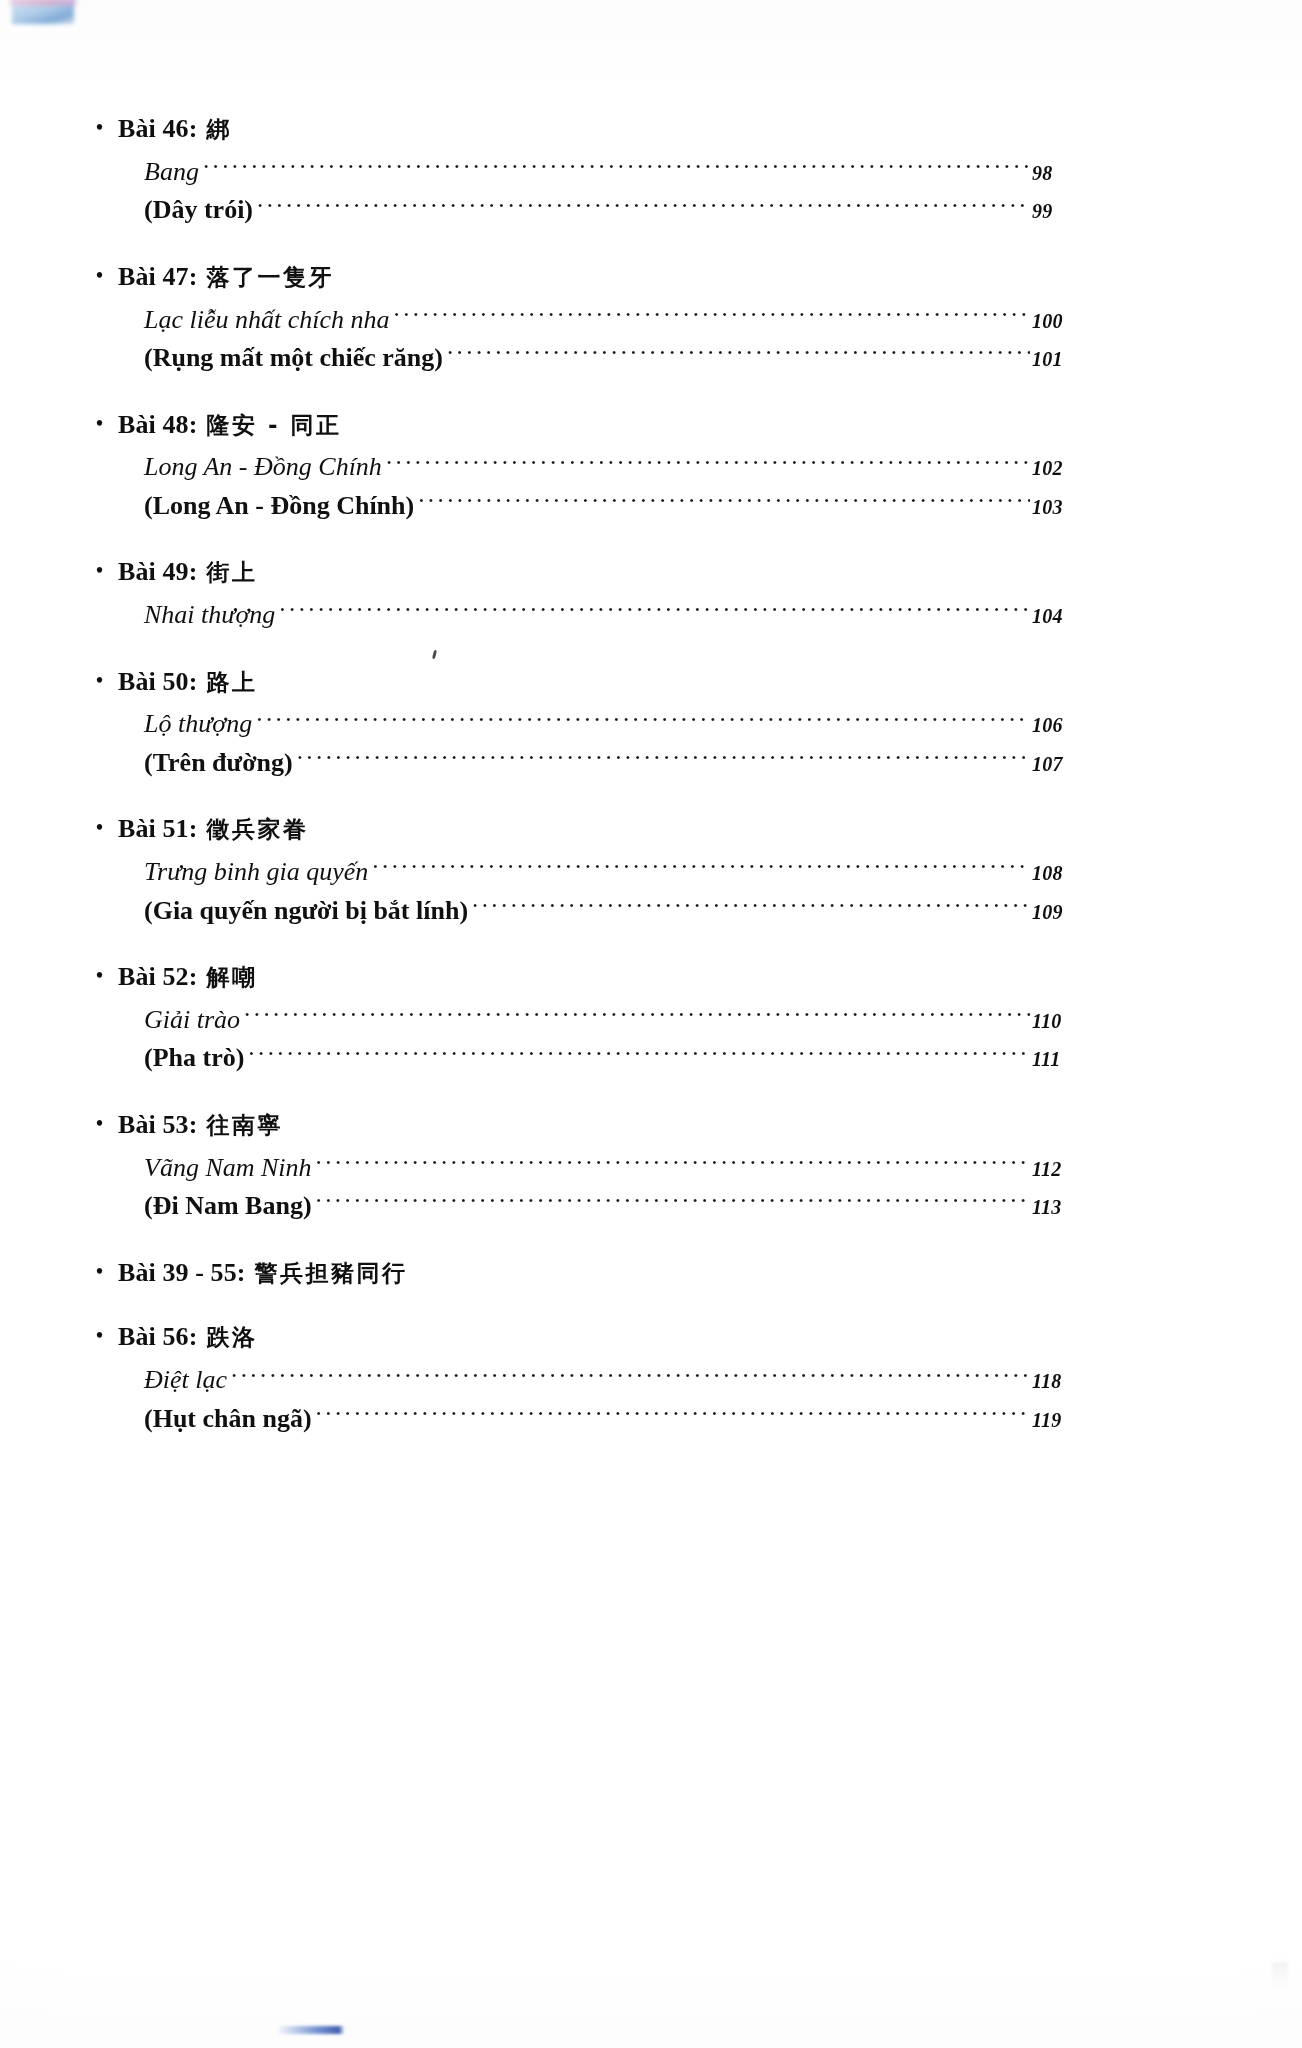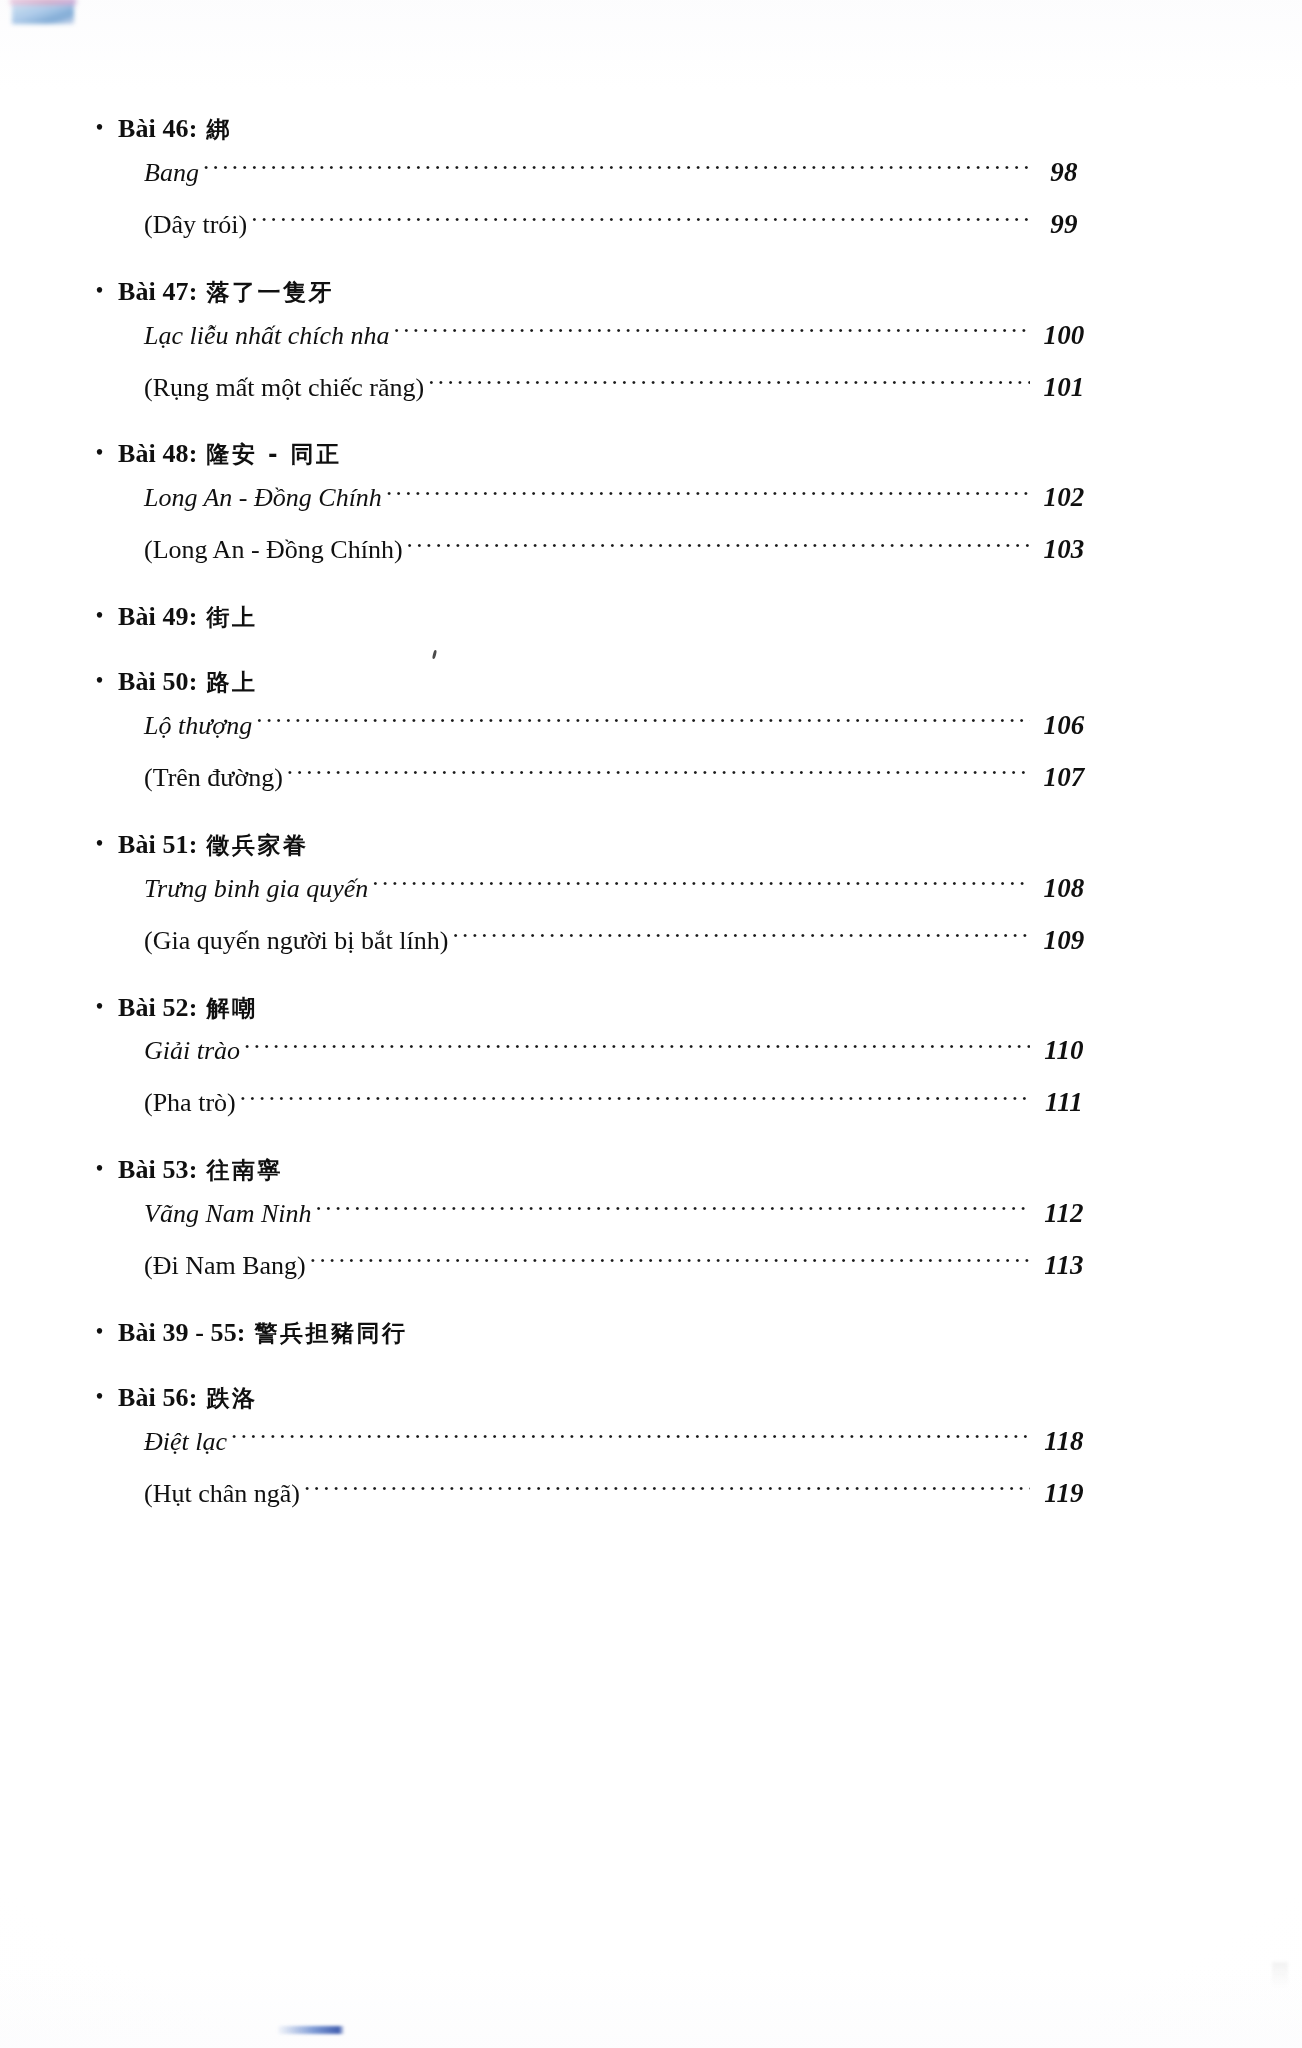--- a/index.html
+++ b/index.html
@@ -133,22 +133,21 @@
   .sub-title {
     white-space: nowrap;
     flex: 0 0 auto;
   }
   .sub-title.romanized {
     font-style: italic;
     font-weight: 400;
   }
   .sub-title.gloss {
     font-style: normal;
-    font-weight: 400;
-    margin-top: 13px;
+    font-weight: 700;
   }
   .leader {
     flex: 1 1 auto;
     min-width: 10px;
     overflow: hidden;
     position: relative;
     height: 1em;
     margin: 0 2px 0 4px;
   }
   .leader::after {
@@ -157,24 +156,24 @@
     left: 0;
     bottom: 0.07em;
     white-space: nowrap;
     letter-spacing: 3.4px;
     font-size: 25px;
     color: #1a1a1a;
   }
   .page-num {
     flex: 0 0 auto;
     min-width: 64px;
-    text-align: center;
+    text-align: left;
     font-style: italic;
     font-weight: 700;
-    font-size: 27px;
+    font-size: 20px;
     letter-spacing: 0.2px;
   }
 </style>
 </head>
 <body>
 
 <div id="page">
   <div class="paper-tint"></div>
   <div class="artifact-topleft"></div>
   <div class="artifact-bottom"></div>
@@ -232,20 +231,25 @@
           <span class="leader"></span>
           <span class="page-num">103</span>
         </div>
       </div>
       <div class="entry">
         <div class="entry-head">
           <span class="bullet">•</span>
           <span class="head-label">Bài 49:</span>
           <span class="head-han">街上</span>
         </div>
+        <div class="subline">
+          <span class="sub-title romanized">Nhai thượng</span>
+          <span class="leader"></span>
+          <span class="page-num">104</span>
+        </div>
       </div>
       <div class="entry">
         <div class="entry-head">
           <span class="bullet">•</span>
           <span class="head-label">Bài 50:</span>
           <span class="head-han">路上</span>
         </div>
         <div class="subline">
           <span class="sub-title romanized">Lộ thượng</span>
           <span class="leader"></span>

